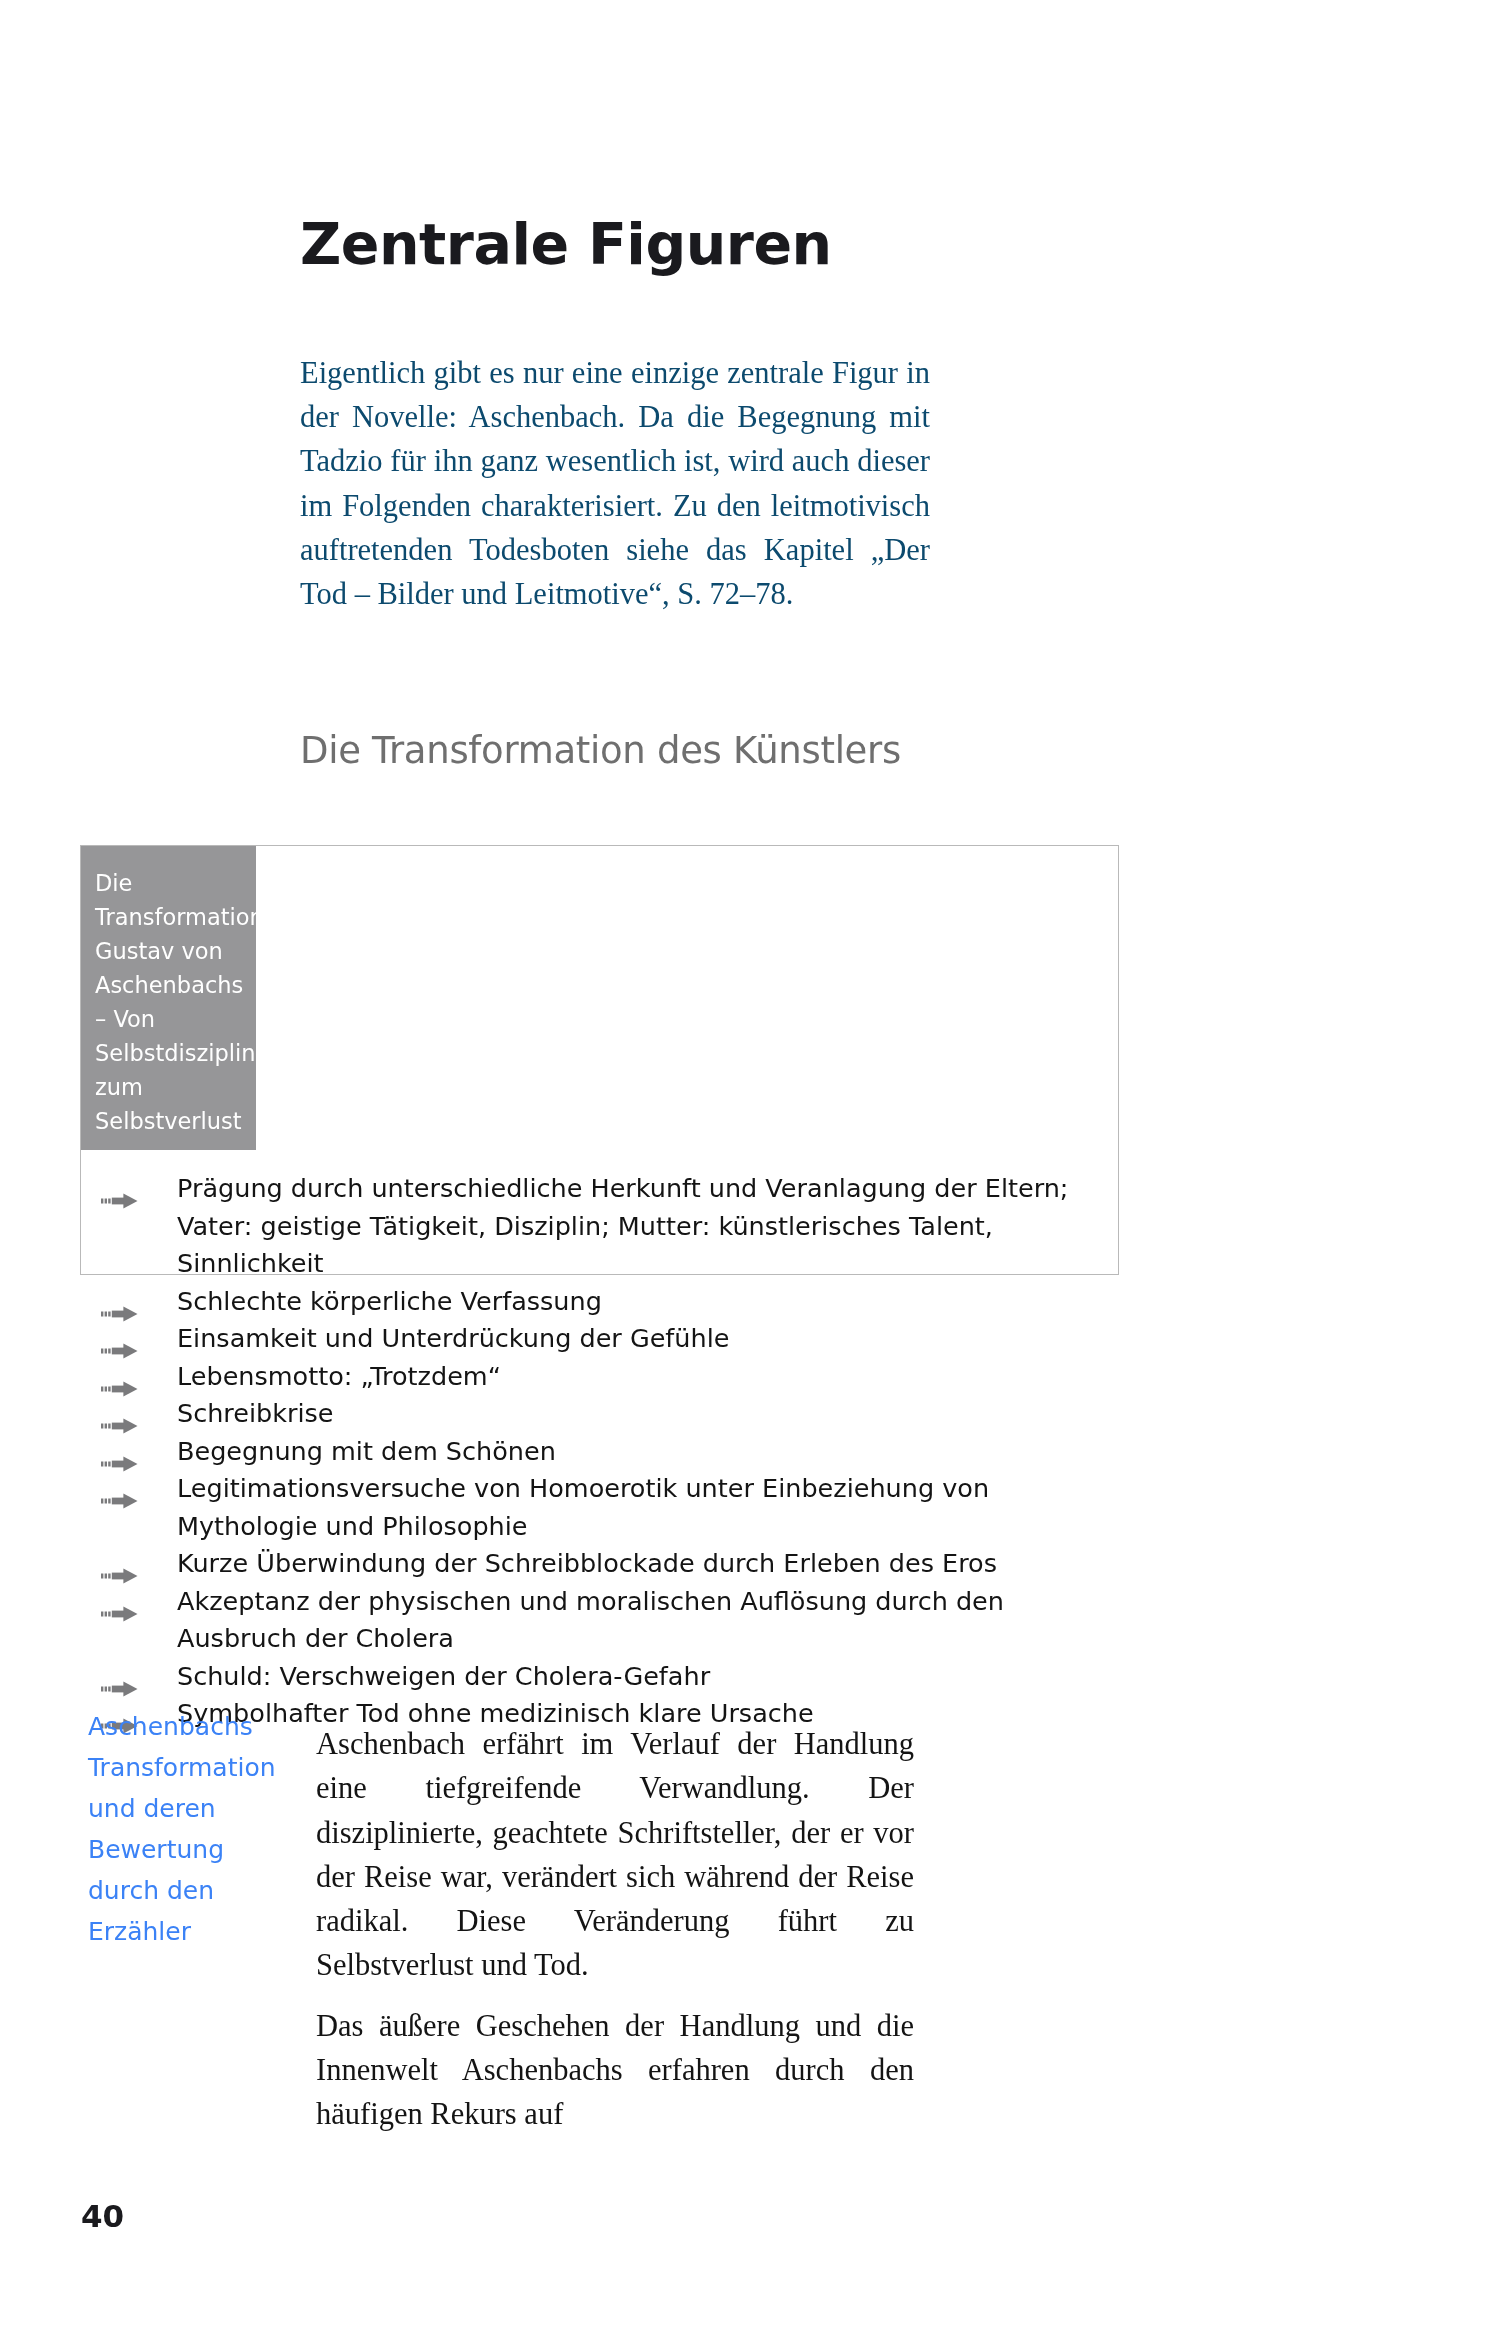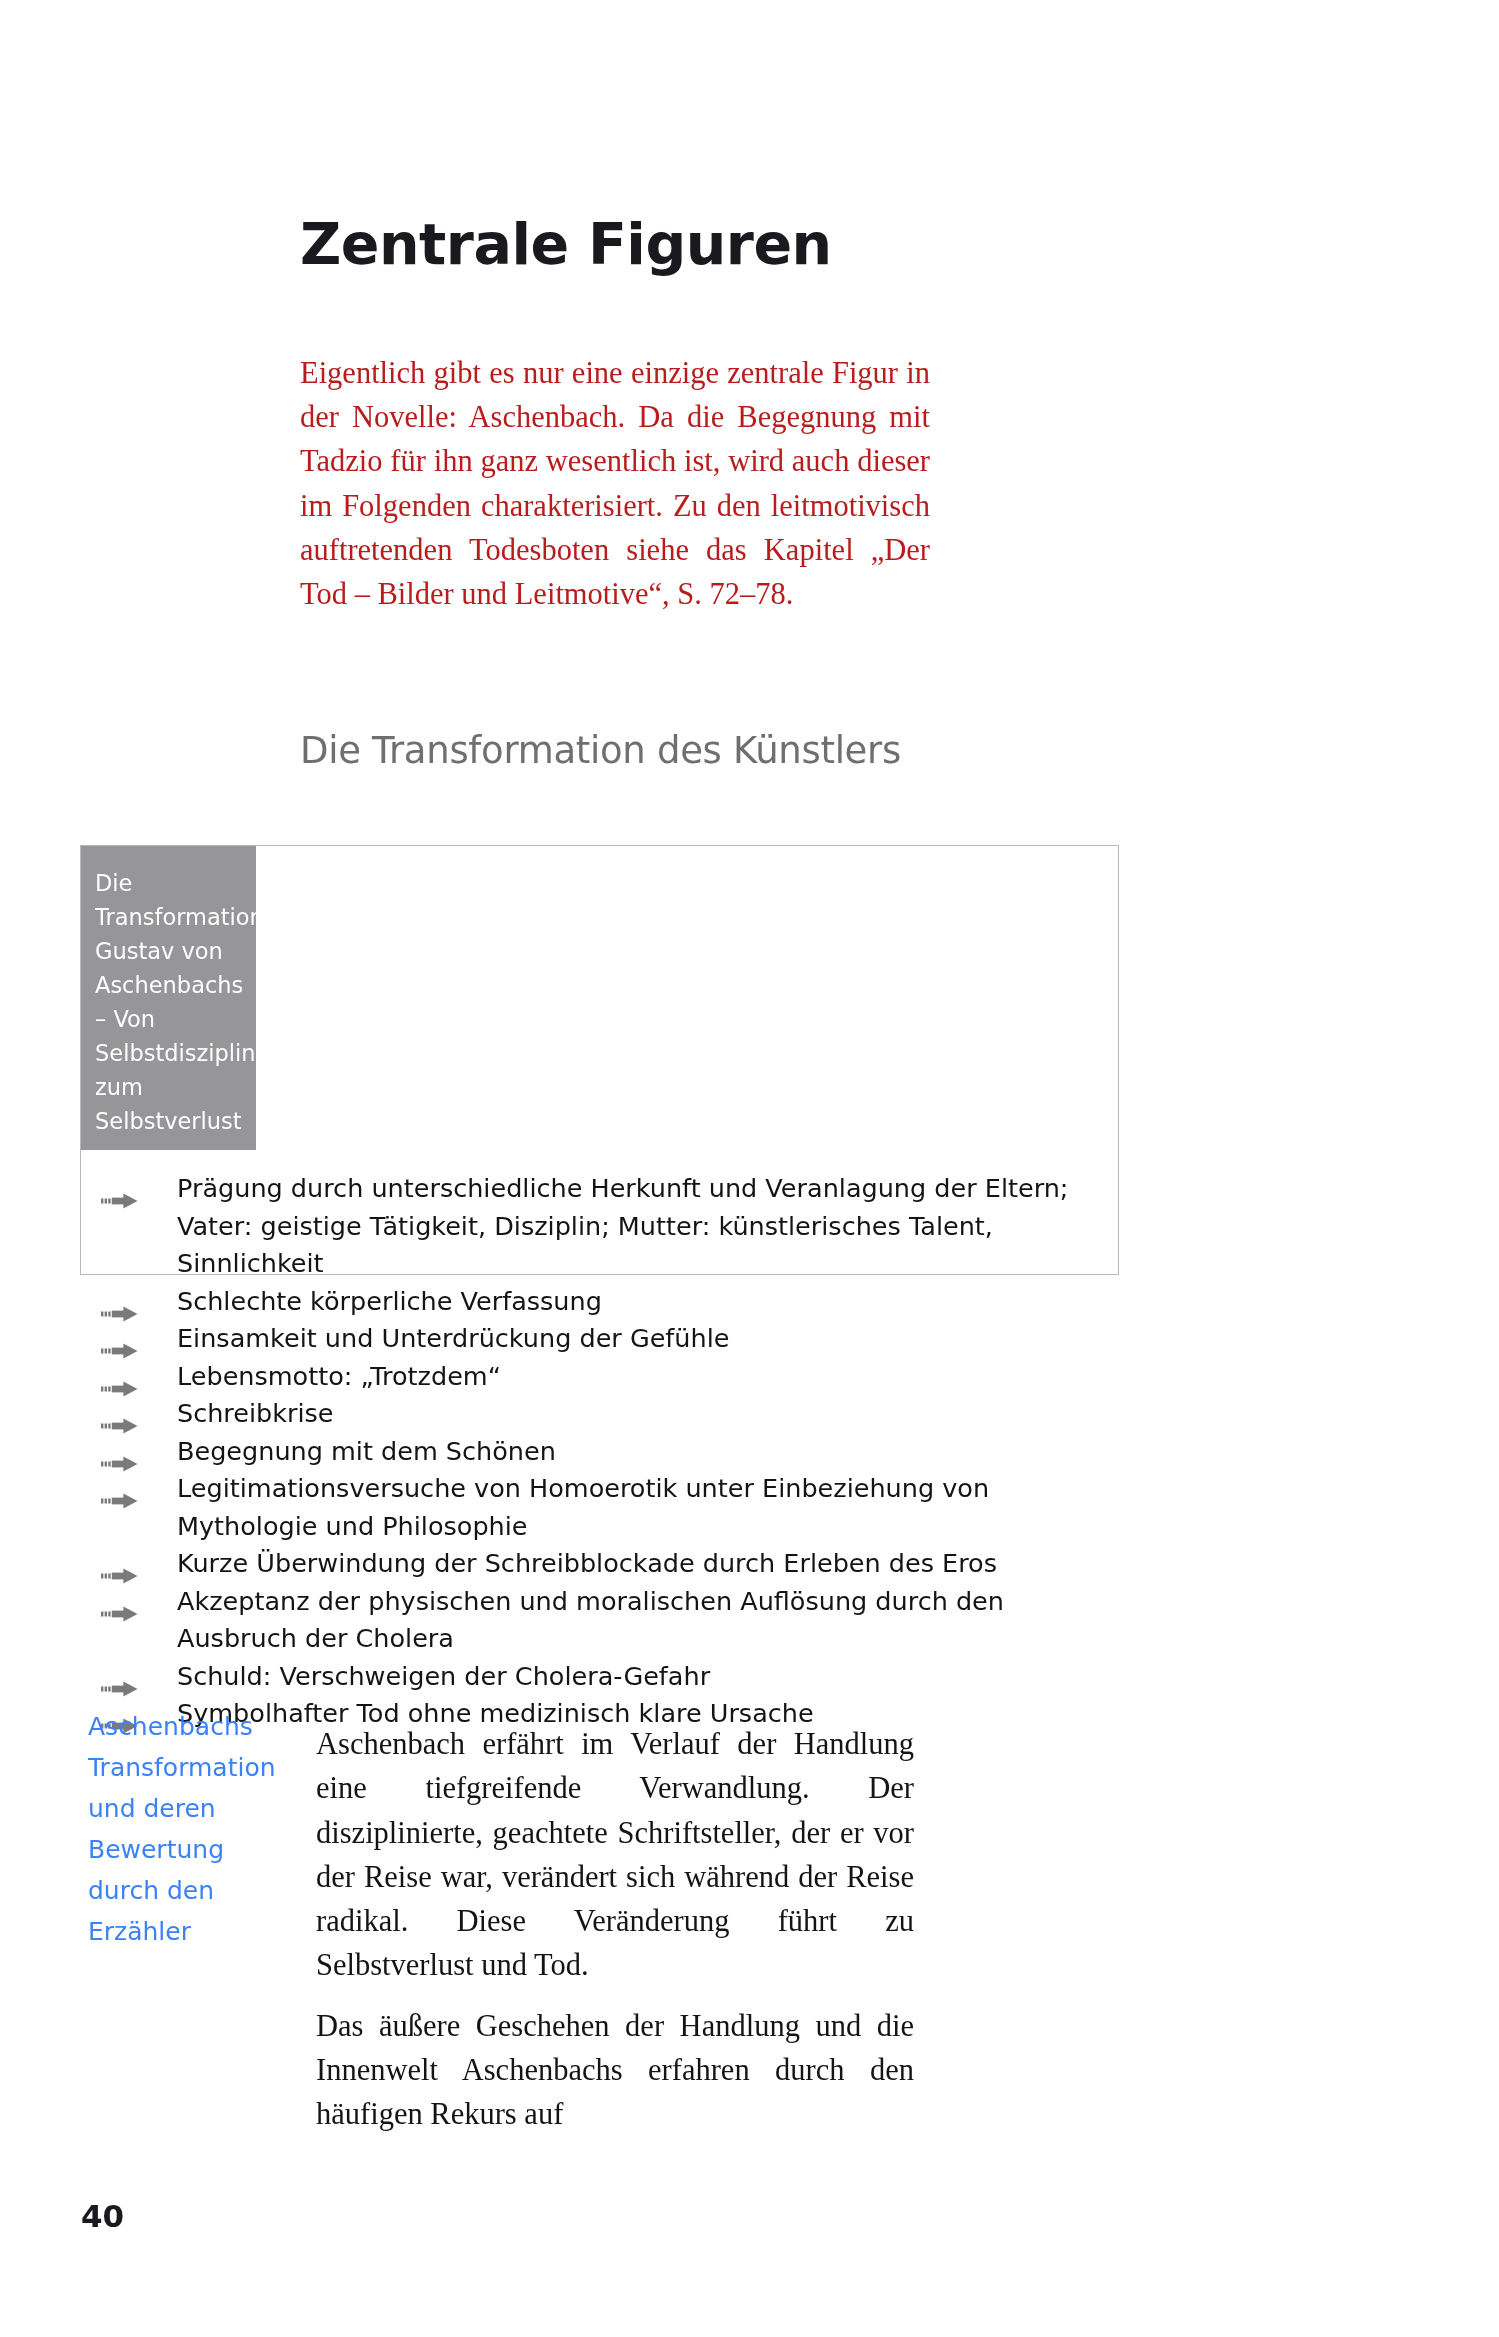--- a/index.html
+++ b/index.html
@@ -41,21 +41,21 @@
 
   
   .intro-para {
     position: absolute;
     left: 300px;
     top: 351px;
     width: 630px;
     font-family: "Liberation Serif", serif;
     font-size: 30.5px;
     line-height: 44.2px;
-    color: #b91c1c;
+    color: #0c4a6e;
     text-align: justify;
     text-justify: inter-word;
     hyphens: manual;
   }
 
   
   .section-subheading {
     position: absolute;
     left: 300px;
     top: 700px;

